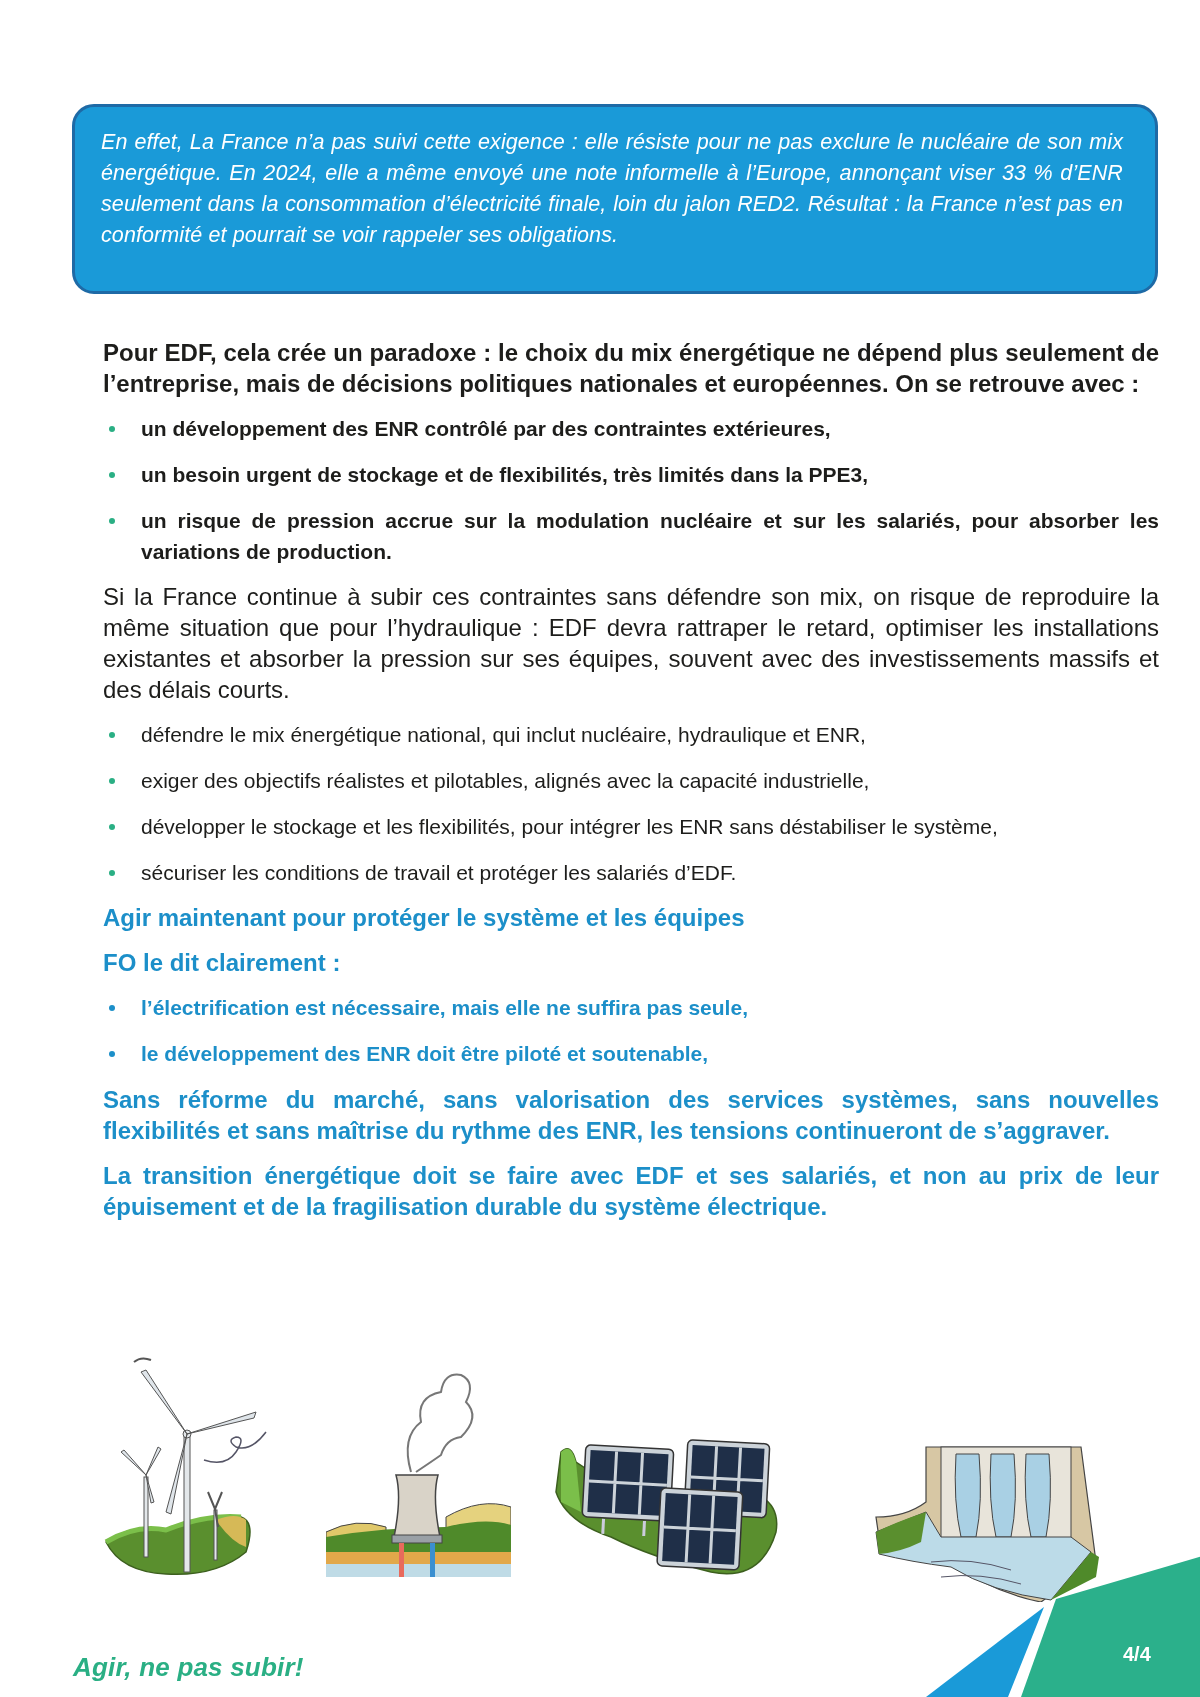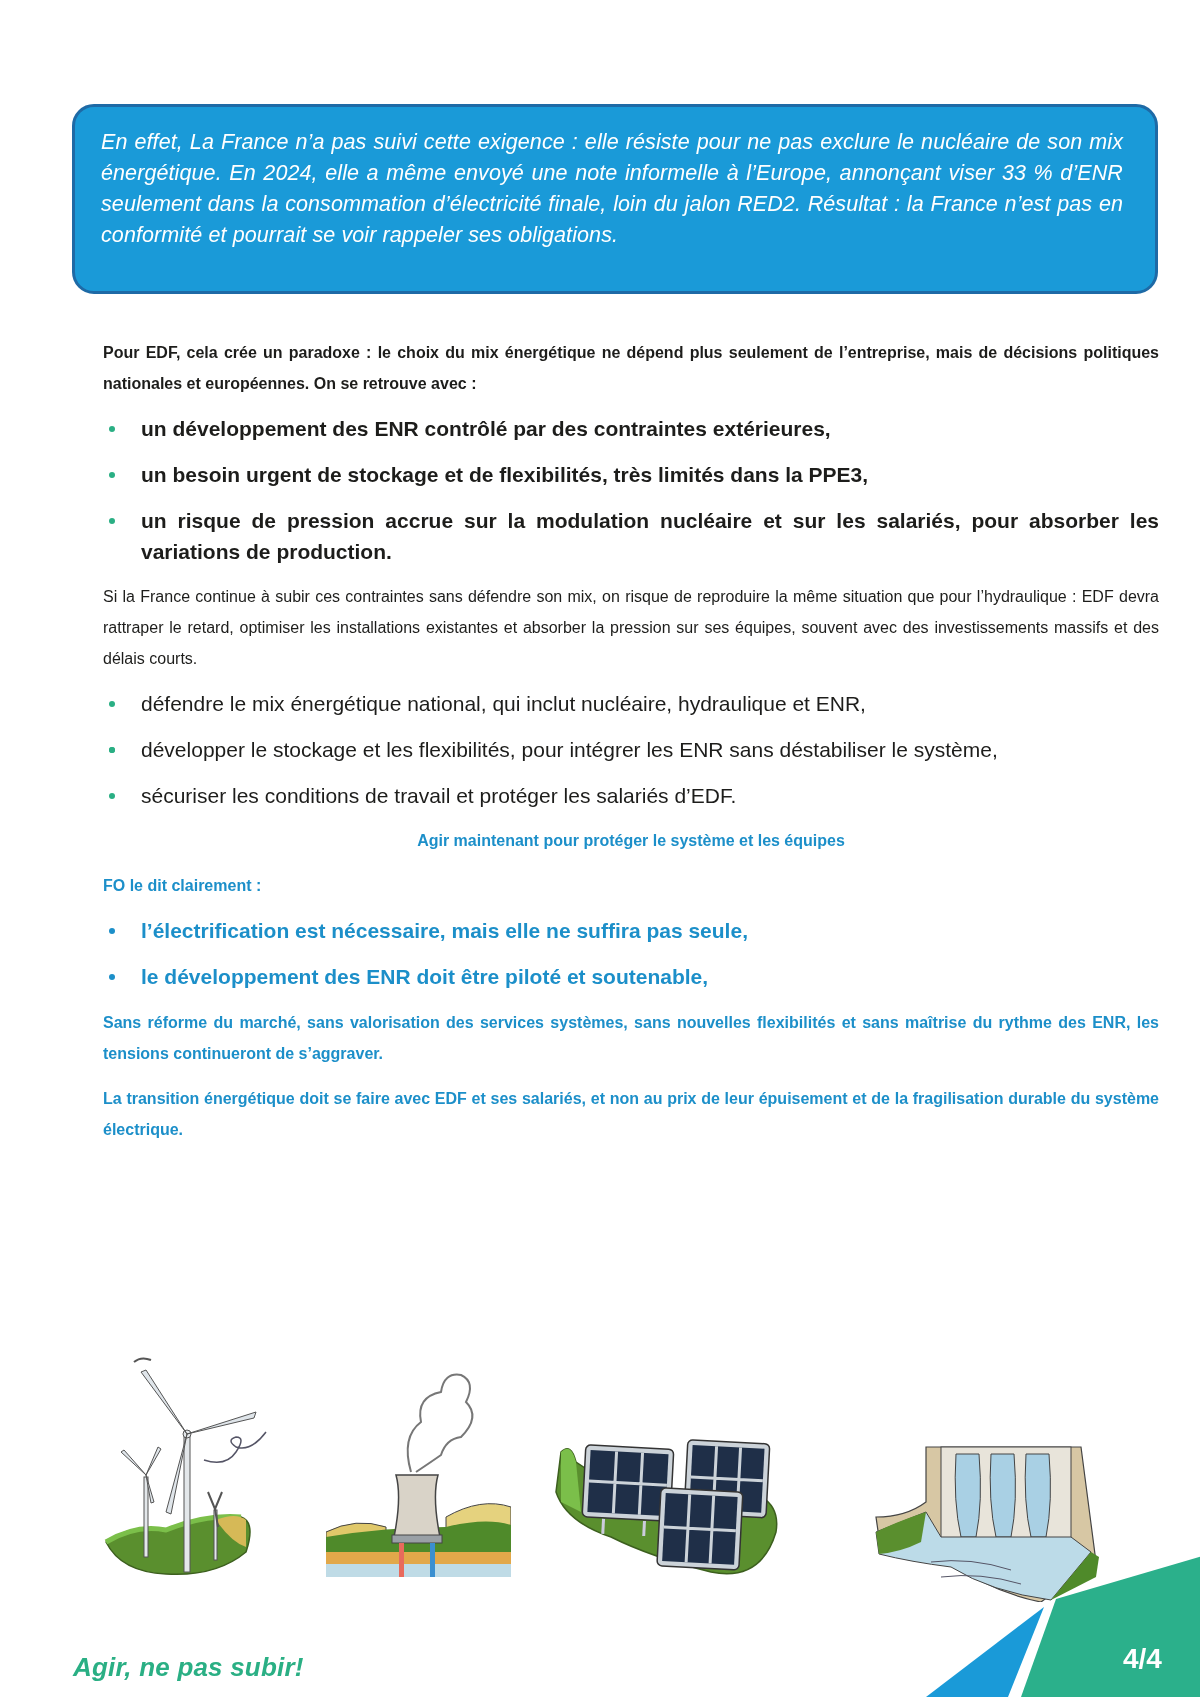--- a/index.html
+++ b/index.html
@@ -44,21 +44,21 @@
 
     
     .content {
       position: absolute;
       left: 87px;
       top: 337px;
       width: 1056px;
     }
     .para {
       margin: 0;
-      font-size: 16px;
+      font-size: 24px;
       line-height: 31px;
       text-align: justify;
     }
     .para.bold {
       font-weight: bold;
     }
     .list {
       list-style: none;
       margin: 0;
       padding: 0;
@@ -76,21 +76,21 @@
       top: 13px;
       width: 6px;
       height: 6px;
       border-radius: 50%;
     }
     .list.green .dot { background: #2aaf84; }
     .list.blue .dot { background: #1c8fc9; }
     .list.bold li { font-weight: bold; }
 
     .blue-text { color: #1c8fc9; }
-    .center { text-align: center; }
+    .center { }
 
     
     .illustrations {
       position: absolute;
       left: 80px;
       top: 1352px;
       width: 1080px;
       height: 250px;
     }
     .illu {
@@ -112,21 +112,21 @@
       position: absolute;
       right: 0;
       bottom: 0;
       width: 300px;
       height: 170px;
     }
     .page-number {
       position: absolute;
       left: 1107px;
       top: 1643px;
-      font-size: 28px;
+      font-size: 20px;
       font-weight: bold;
       color: #ffffff;
       letter-spacing: 0px;
     }
   </style>
 </head>
 <body>
 
 <div class="page">
 
@@ -153,20 +153,21 @@
     </ul>
 
     <p class="para" style="margin-top:14px;">Si la France continue à subir ces contraintes sans défendre son mix, on risque de reproduire la même situation que pour l’hydraulique : EDF devra rattraper le retard, optimiser les installations existantes et absorber la pression sur ses équipes, souvent avec des investissements massifs et des délais courts.</p>
     <ul class="list green" style="margin-top:14px;">
       <li style="margin-bottom:15px;">
         <span class="dot"></span>
         <span>défendre le mix énergétique national, qui inclut nucléaire, hydraulique et ENR,</span>
       </li>
       <li style="margin-bottom:15px;">
         <span class="dot"></span>
+        <span>exiger des objectifs réalistes et pilotables, alignés avec la capacité industrielle,</span>
       </li>
       <li style="margin-bottom:15px;">
         <span class="dot"></span>
         <span>développer le stockage et les flexibilités, pour intégrer les ENR sans déstabiliser le système,</span>
       </li>
       <li>
         <span class="dot"></span>
         <span>sécuriser les conditions de travail et protéger les salariés d’EDF.</span>
       </li>
     </ul>

